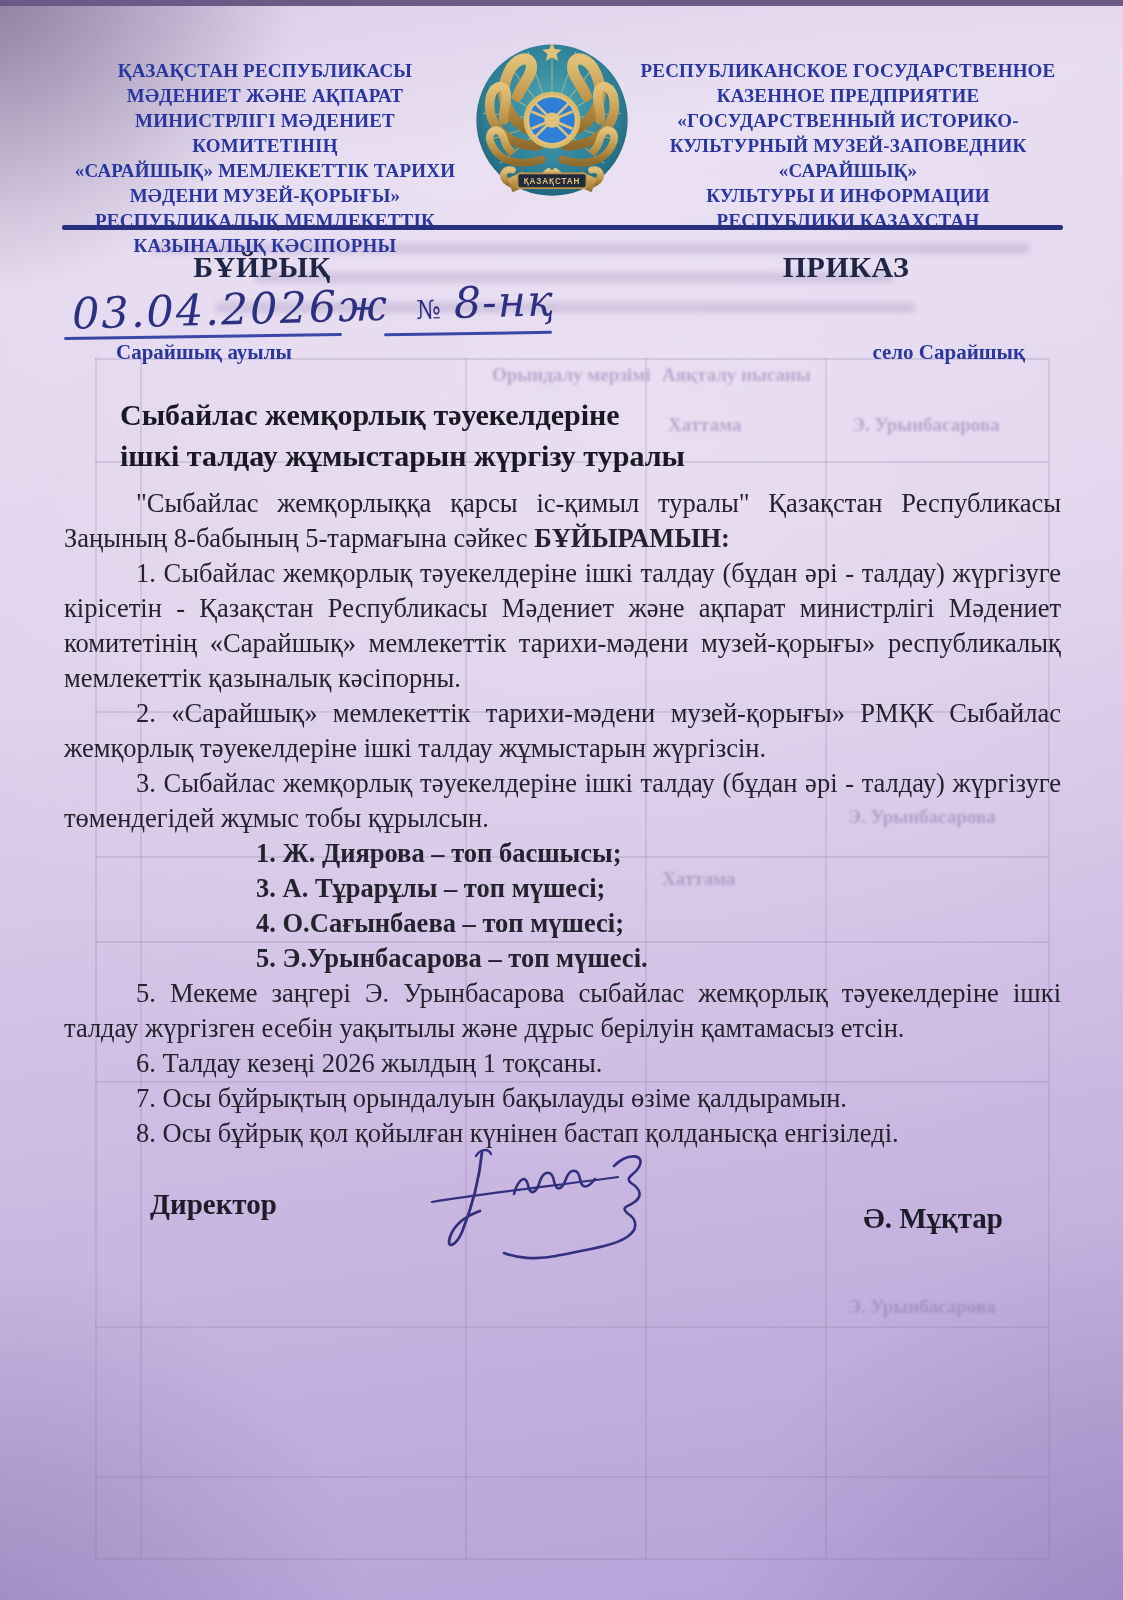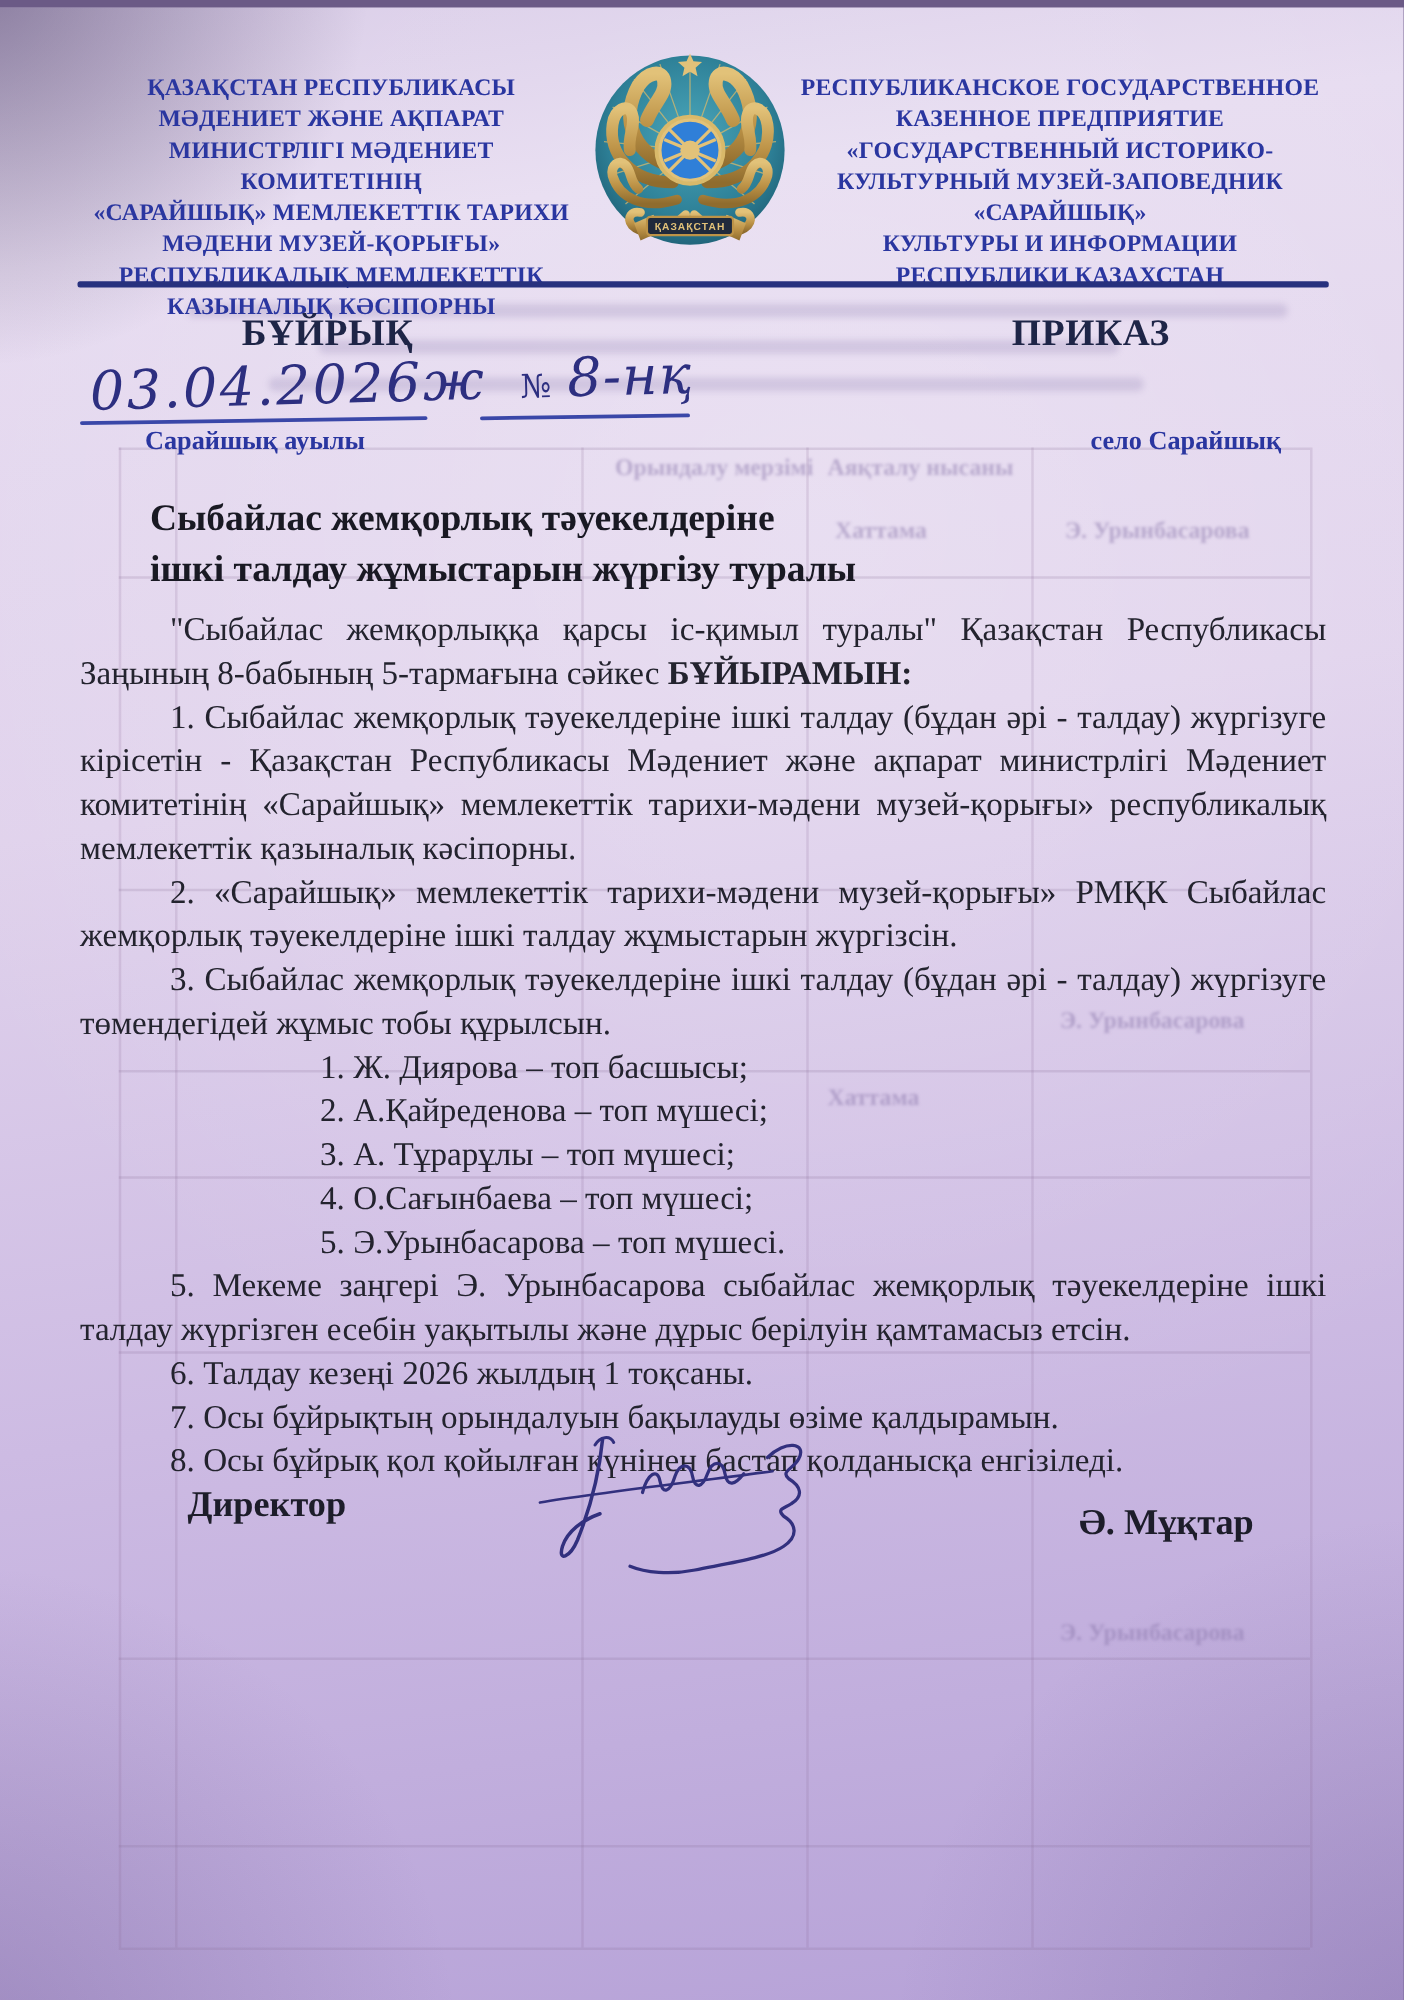--- a/index.html
+++ b/index.html
@@ -21,21 +21,21 @@
              font-size:19px; line-height:25px; font-weight:600; letter-spacing:.2px; }
   .hdr-left  { left:70px;  width:390px; }
   .hdr-right { left:640px; width:416px; }
   .hdr-line.bold { font-weight:800; }
   .rule { position:absolute; left:62px; right:60px; top:219px; height:5px;
           background:#27317e; border-radius:2px; }
 
   .order-word { position:absolute; top:244px; font-size:30px; font-weight:800;
                 color:#1e2547; letter-spacing:.5px; }
   .order-kk { left:152px; width:220px; text-align:center; }
-  .order-ru { left:756px; width:180px; text-align:right; }
+  .order-ru { left:756px; width:180px; text-align:center; }
 
   
   .dateline { position:absolute; left:72px; top:276px; font-family:"DejaVu Serif", serif;
               font-style:italic; color:#2d2f80; transform:rotate(-1.6deg); white-space:nowrap; }
   .hw-date { font-size:43px; letter-spacing:2px; }
   .hw-no   { font-size:26px; margin-left:22px; font-style:normal; }
   .hw-num  { font-size:43px; margin-left:8px; letter-spacing:1px; }
   .hw-underline { position:absolute; height:2.5px; background:#3a47a8; border-radius:2px; }
   .u1 { left:64px; top:329px; width:278px; transform:rotate(-.8deg); }
   .u2 { left:384px; top:326px; width:168px; transform:rotate(-.8deg); }
@@ -45,21 +45,21 @@
   .place-kk { position:absolute; left:52px; }
   .place-ru { position:absolute; right:34px; }
 
   
   .doc-title { position:absolute; left:120px; top:388px; font-size:30px; font-weight:800;
                line-height:41px; color:#191923; }
   .body-text { position:absolute; left:64px; right:62px; top:480px;
                font-size:26.5px; line-height:35px; text-align:justify; }
   .body-text p { margin:0; text-indent:72px; }
   .b { font-weight:800; }
-  .group-list { margin:0 0 0 192px; }
+  .group-list { margin:0 0 0 192px;font-weight:bold; }
   .group-list p { text-indent:0; text-align:left; }
 
   
   .director  { position:absolute; left:150px;  top:1182px; font-size:29px; font-weight:800; color:#1d1d2a; }
   .sign-name { position:absolute; right:120px; top:1196px; font-size:29px; font-weight:800; color:#1d1d2a; }
   .signature-svg { position:absolute; left:418px; top:1138px; }
 
   
   .bl-line-h { position:absolute; height:1.5px; background:rgba(137,108,152,.20); filter:blur(.4px); }
   .bl-line-v { position:absolute; width:1.5px;  background:rgba(137,108,152,.18); filter:blur(.4px); }
@@ -212,21 +212,20 @@
 
     <div class="body-text">
       <p>
         <span>"Сыбайлас жемқорлыққа қарсы іс-қимыл туралы" Қазақстан Республикасы Заңының 8-бабының 5-тармағына сәйкес </span><span class="b">БҰЙЫРАМЫН:</span>
       </p>
       <p>1. Сыбайлас жемқорлық тәуекелдеріне ішкі талдау (бұдан әрі - талдау) жүргізуге кірісетін - Қазақстан Республикасы Мәдениет және ақпарат министрлігі Мәдениет комитетінің «Сарайшық» мемлекеттік тарихи-мәдени музей-қорығы» республикалық мемлекеттік қазыналық кәсіпорны.</p>
       <p>2. «Сарайшық» мемлекеттік тарихи-мәдени музей-қорығы» РМҚК Сыбайлас жемқорлық тәуекелдеріне ішкі талдау жұмыстарын жүргізсін.</p>
       <p>3.  Сыбайлас жемқорлық тәуекелдеріне ішкі талдау (бұдан әрі - талдау) жүргізуге төмендегідей жұмыс тобы құрылсын.</p>
       <div class="group-list">
         <p>1. Ж. Диярова – топ басшысы;</p>
-        <p>2. А.Қайреденова – топ мүшесі;</p>
         <p>3. А. Тұрарұлы – топ мүшесі;</p>
         <p>4. О.Сағынбаева – топ мүшесі;</p>
         <p>5. Э.Урынбасарова – топ мүшесі.</p>
       </div>
       <p>5. Мекеме заңгері Э. Урынбасарова сыбайлас жемқорлық тәуекелдеріне ішкі талдау жүргізген есебін уақытылы және дұрыс берілуін қамтамасыз етсін.</p>
       <p>6. Талдау кезеңі 2026 жылдың 1 тоқсаны.</p>
       <p>7. Осы бұйрықтың орындалуын бақылауды өзіме қалдырамын.</p>
       <p>8. Осы бұйрық қол қойылған күнінен бастап қолданысқа енгізіледі.</p>
     </div>
 

